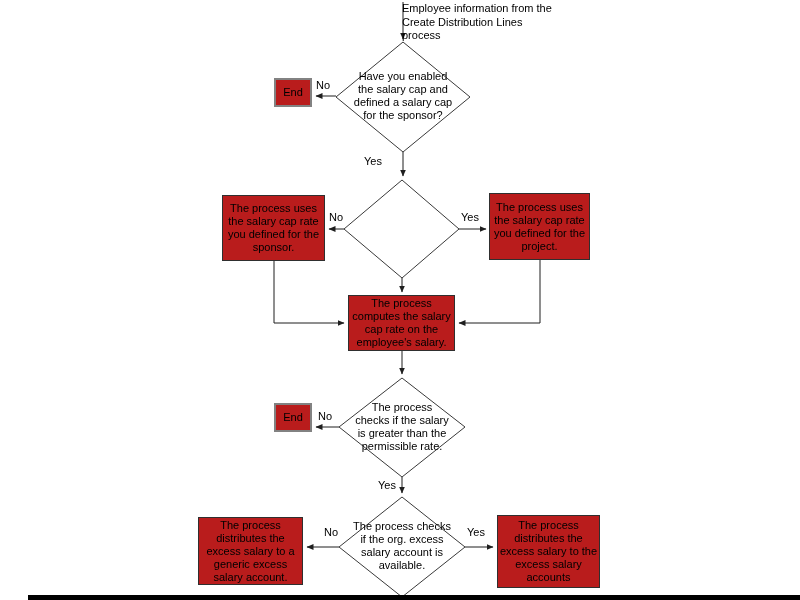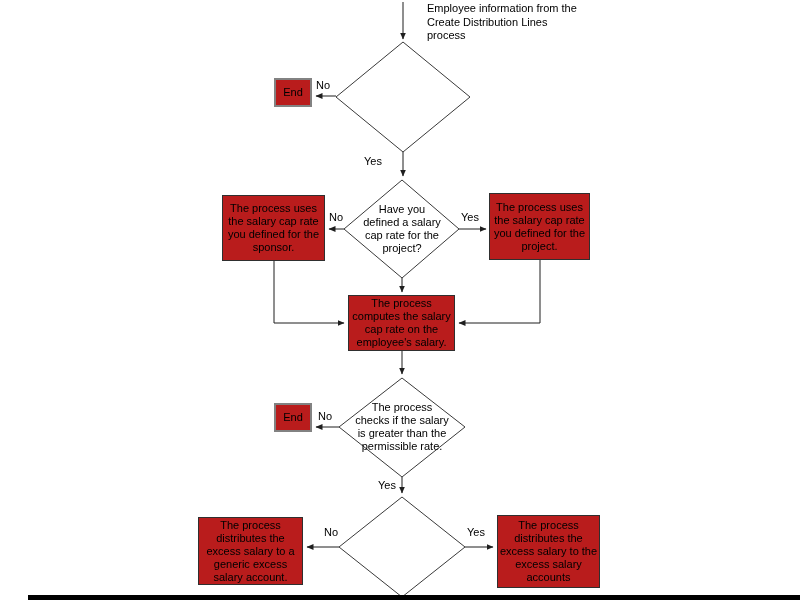--- a/index.html
+++ b/index.html
@@ -40,24 +40,25 @@
     <line x1="402" y1="477" x2="402" y2="493" stroke="#1f1f1f" marker-end="url(#arr)"></line>
     <line x1="339" y1="547" x2="307" y2="547" stroke="#1f1f1f" marker-end="url(#arr)"></line>
     <line x1="465" y1="547" x2="493" y2="547" stroke="#1f1f1f" marker-end="url(#arr)"></line>
 
     <polygon points="403,42 470,97 403,152 336,97" fill="#fff" stroke="#3a3a3a"></polygon>
     <polygon points="402,180 459,229 402,278 344,229" fill="#fff" stroke="#3a3a3a"></polygon>
     <polygon points="402,378 465,427 402,477 339,427" fill="#fff" stroke="#3a3a3a"></polygon>
     <polygon points="402,497 465,547 402,597 339,547" fill="#fff" stroke="#3a3a3a"></polygon>
   </svg>
 
-  <div class="note" style="left:427px;top:2px;width:170px;">Employee information from the<br>Create Distribution Lines<br>process</div>
+  <div class="note" style="left:402px;top:2px;width:170px;">Employee information from the<br>Create Distribution Lines<br>process</div>
 
-  <div class="dtext" style="left:342px;top:203px;width:120px;">Have you<br>defined a salary<br>cap rate for the<br>project?</div>
+  <div class="dtext" style="left:333px;top:70px;width:140px;">Have you enabled<br>the salary cap and<br>defined a salary cap<br>for the sponsor?</div>
   <div class="dtext" style="left:337px;top:401px;width:130px;">The process<br>checks if the salary<br>is greater than the<br>permissible rate.</div>
+  <div class="dtext" style="left:337px;top:520px;width:130px;">The process checks<br>if the org. excess<br>salary account is<br>available.</div>
 
   <div class="box endbox" style="left:274px;top:78px;width:38px;height:29px;">End</div>
   <div class="box endbox" style="left:274px;top:403px;width:38px;height:29px;">End</div>
 
   <div class="box" style="left:222px;top:195px;width:103px;height:66px;">The process uses<br>the salary cap rate<br>you defined for the<br>sponsor.</div>
   <div class="box" style="left:489px;top:193px;width:101px;height:67px;">The process uses<br>the salary cap rate<br>you defined for the<br>project.</div>
   <div class="box" style="left:348px;top:295px;width:107px;height:56px;">The process<br>computes the salary<br>cap rate on the<br>employee's salary.</div>
   <div class="box" style="left:198px;top:517px;width:105px;height:68px;">The process<br>distributes the<br>excess salary to a<br>generic excess<br>salary account.</div>
   <div class="box" style="left:497px;top:515px;width:103px;height:73px;">The process<br>distributes the<br>excess salary to the<br>excess salary<br>accounts</div>
 

